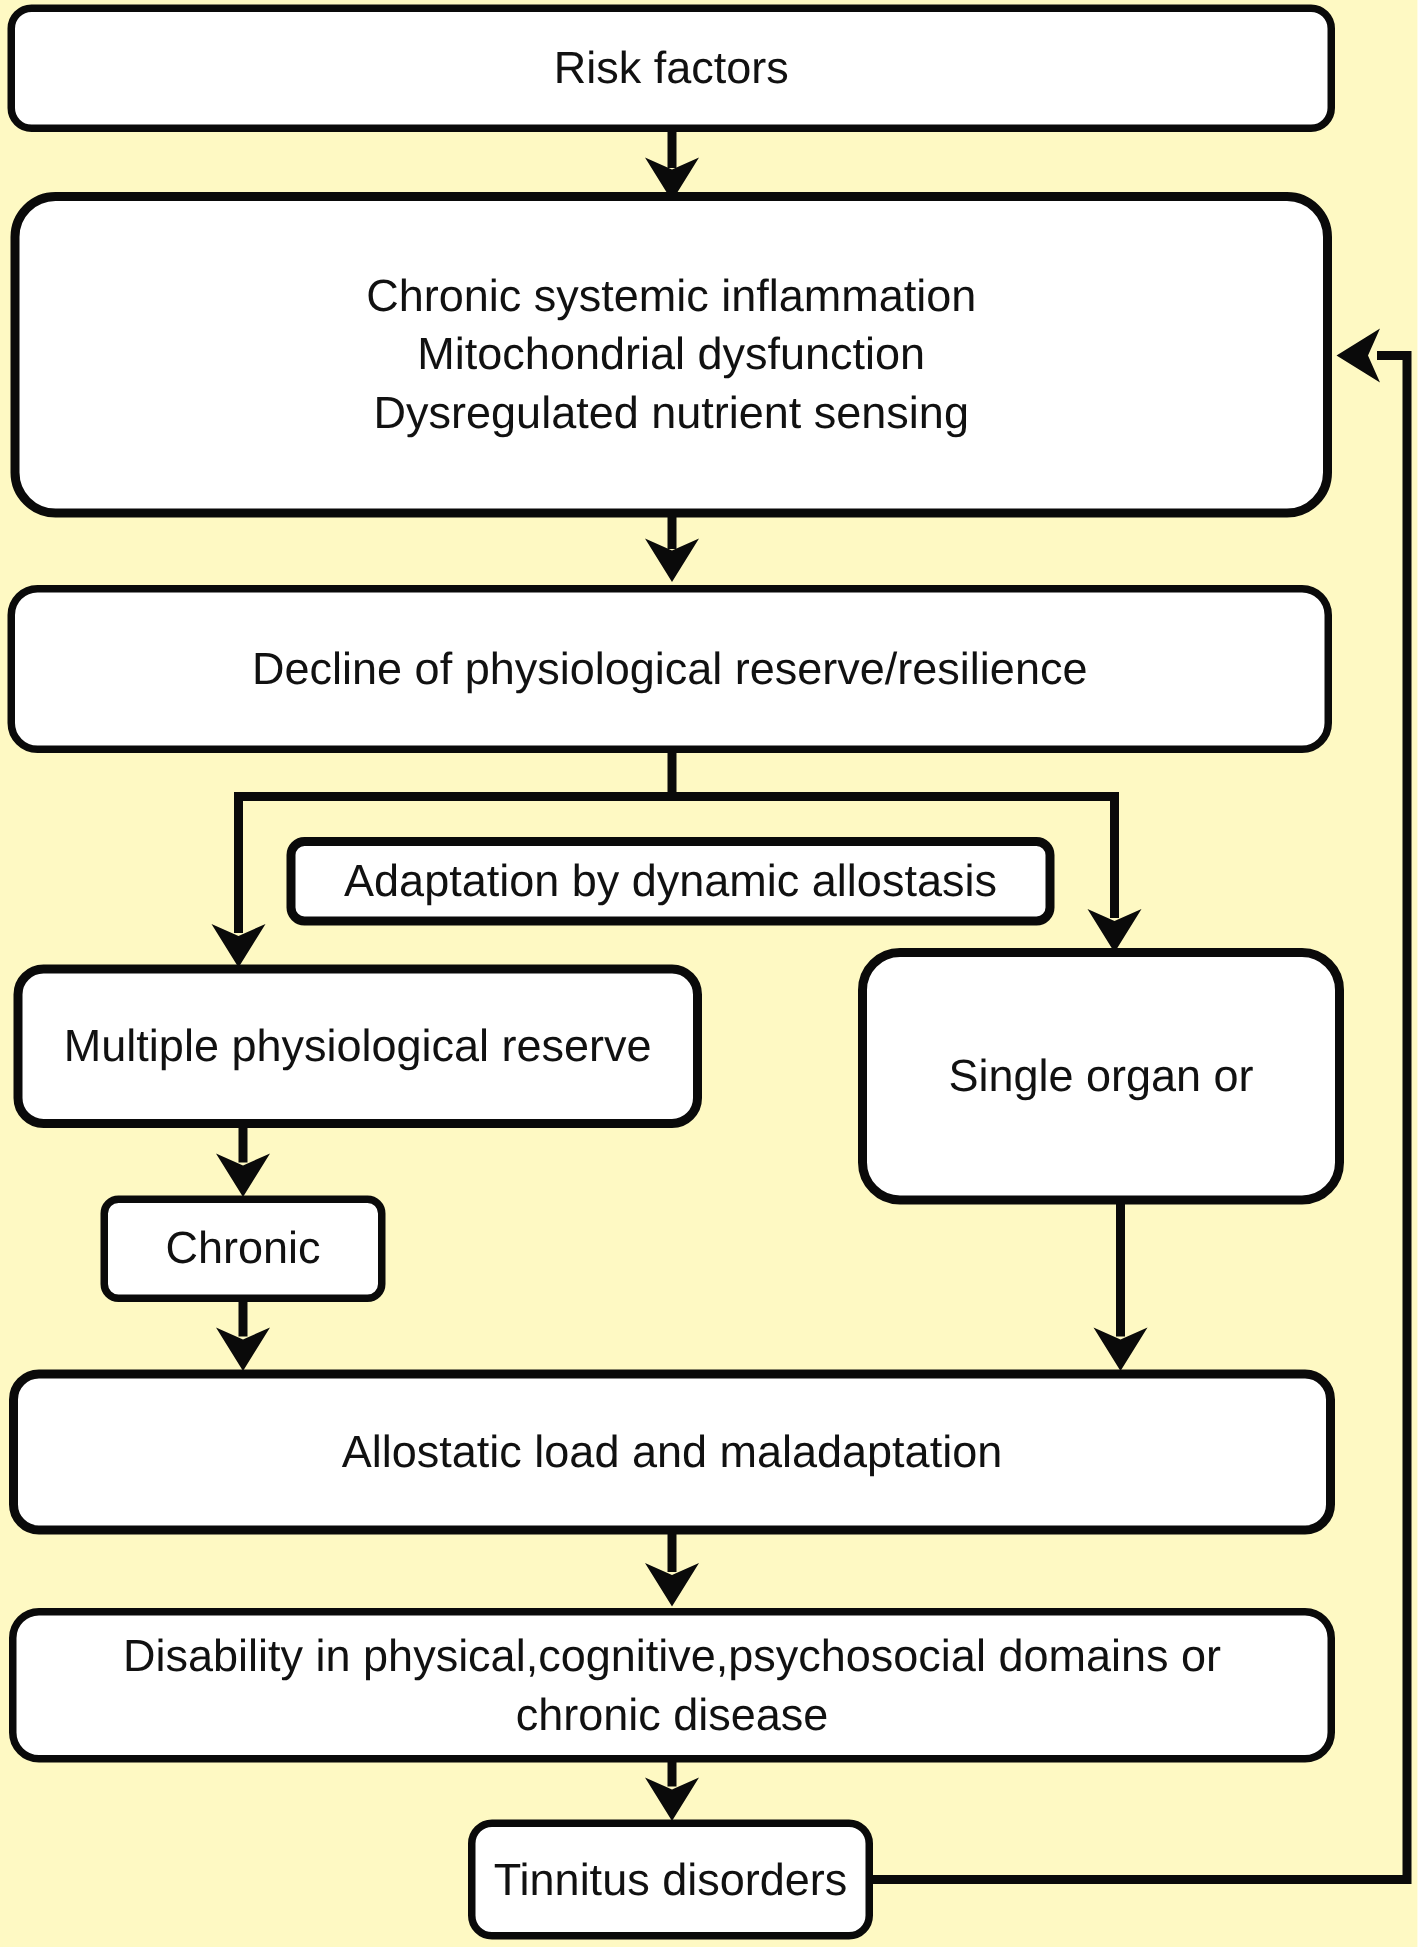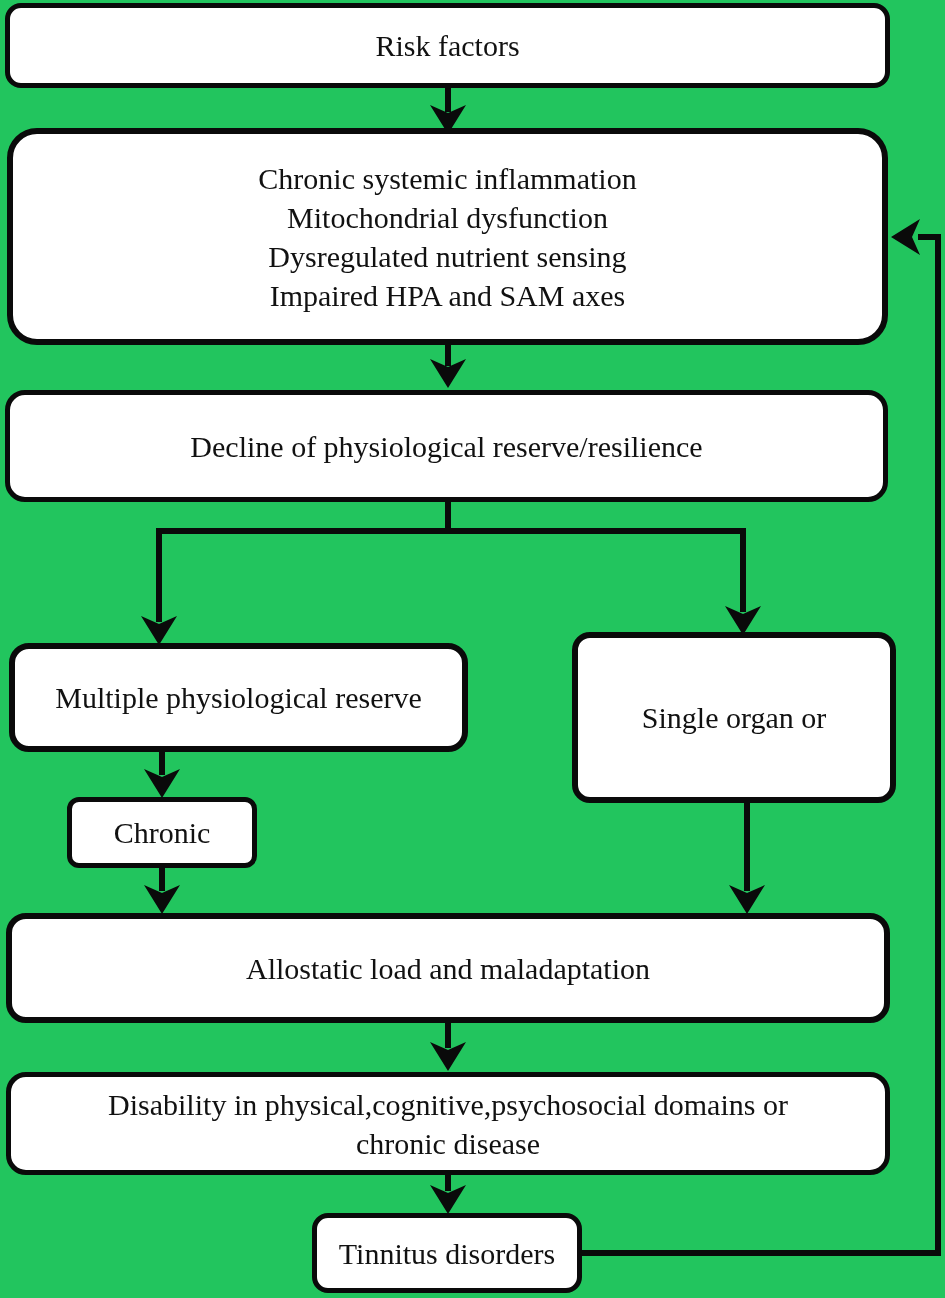--- a/index.html
+++ b/index.html
@@ -4,22 +4,22 @@
 <style>
   html, body {
     margin: 0;
     padding: 0;
     background: #ffffff;
   }
   #canvas {
     position: relative;
     width: 945px;
     height: 1298px;
-    background: #22c55e;
-    font-family: Liberation Serif, serif;
+    background: #fef9c3;
+    font-family: Liberation Sans, sans-serif;
     color: #111111;
     overflow: hidden;
   }
   #connectors {
     position: absolute;
     left: 0;
     top: 0;
     width: 945px;
     height: 1298px;
     z-index: 1;
@@ -41,21 +41,21 @@
     letter-spacing: 0px;
   }
   .node .line { display: block; white-space: nowrap; }
 
   
   #box-risk        { left: 5px;   top: 3px;    width: 885px; height: 85px;  border-radius: 16px; }
   #box-mechanisms  { left: 7px;   top: 128px;  width: 881px; height: 217px; border-radius: 30px; border-width: 6px; }
   #box-decline     { left: 5px;   top: 390px;  width: 883px; height: 112px; border-radius: 20px; }
   #box-adaptation  { left: 191px; top: 558px;  width: 512px; height: 59px;  border-radius: 12px; border-width: 6px; }
   #box-multiple    { left: 9px;   top: 643px;  width: 459px; height: 109px; border-radius: 20px; border-width: 6px; }
-  #box-single      { left: 572px; top: 632px;  width: 324px; height: 171px; border-radius: 18px; border-width: 6px; }
+  #box-single      { left: 572px; top: 632px;  width: 324px; height: 171px; border-radius: 28px; border-width: 6px; }
   #box-frailty     { left: 67px;  top: 797px;  width: 190px; height: 71px;  border-radius: 12px; }
   #box-stressors   { left: 367px; top: 848px;  width: 171px; height: 57px;  border-radius: 10px; }
   #box-allostatic  { left: 6px;   top: 913px;  width: 884px; height: 110px; border-radius: 20px; border-width: 6px; }
   #box-disability  { left: 6px;   top: 1072px; width: 884px; height: 103px; border-radius: 20px; }
   #box-tinnitus    { left: 312px; top: 1213px; width: 270px; height: 80px;  border-radius: 16px; }
 </style>
 </head>
 <body>
 
 <div id="canvas">
@@ -96,27 +96,29 @@
   </svg>
 
   <div class="node" id="box-risk">
     <span class="line">Risk factors</span>
   </div>
 
   <div class="node" id="box-mechanisms">
     <span class="line">Chronic systemic inflammation</span>
     <span class="line">Mitochondrial dysfunction</span>
     <span class="line">Dysregulated nutrient sensing</span>
-    <span class="line">Impaired HPA and SAM axes</span>
   </div>
 
   <div class="node" id="box-decline">
     <span class="line">Decline of physiological reserve/resilience</span>
   </div>
 
+  <div class="node" id="box-adaptation">
+    <span class="line">Adaptation by dynamic allostasis</span>
+  </div>
 
   <div class="node" id="box-multiple">
     <span class="line">Multiple physiological reserve</span>
   </div>
 
   <div class="node" id="box-single">
     <span class="line">Single organ or</span>
   </div>
 
   <div class="node" id="box-frailty">

